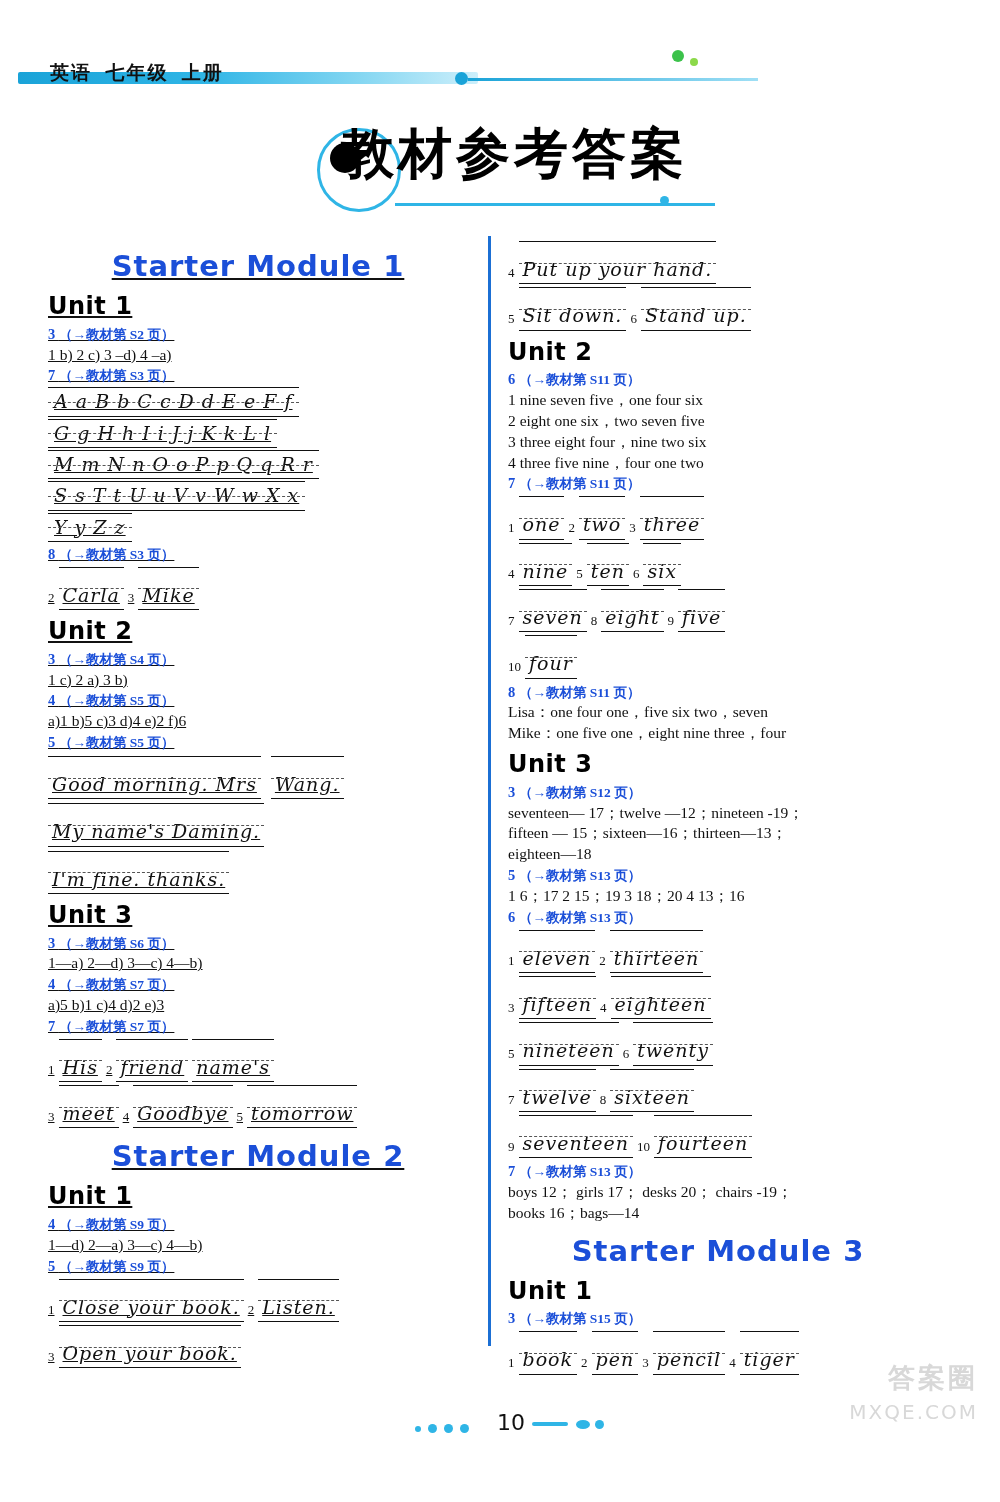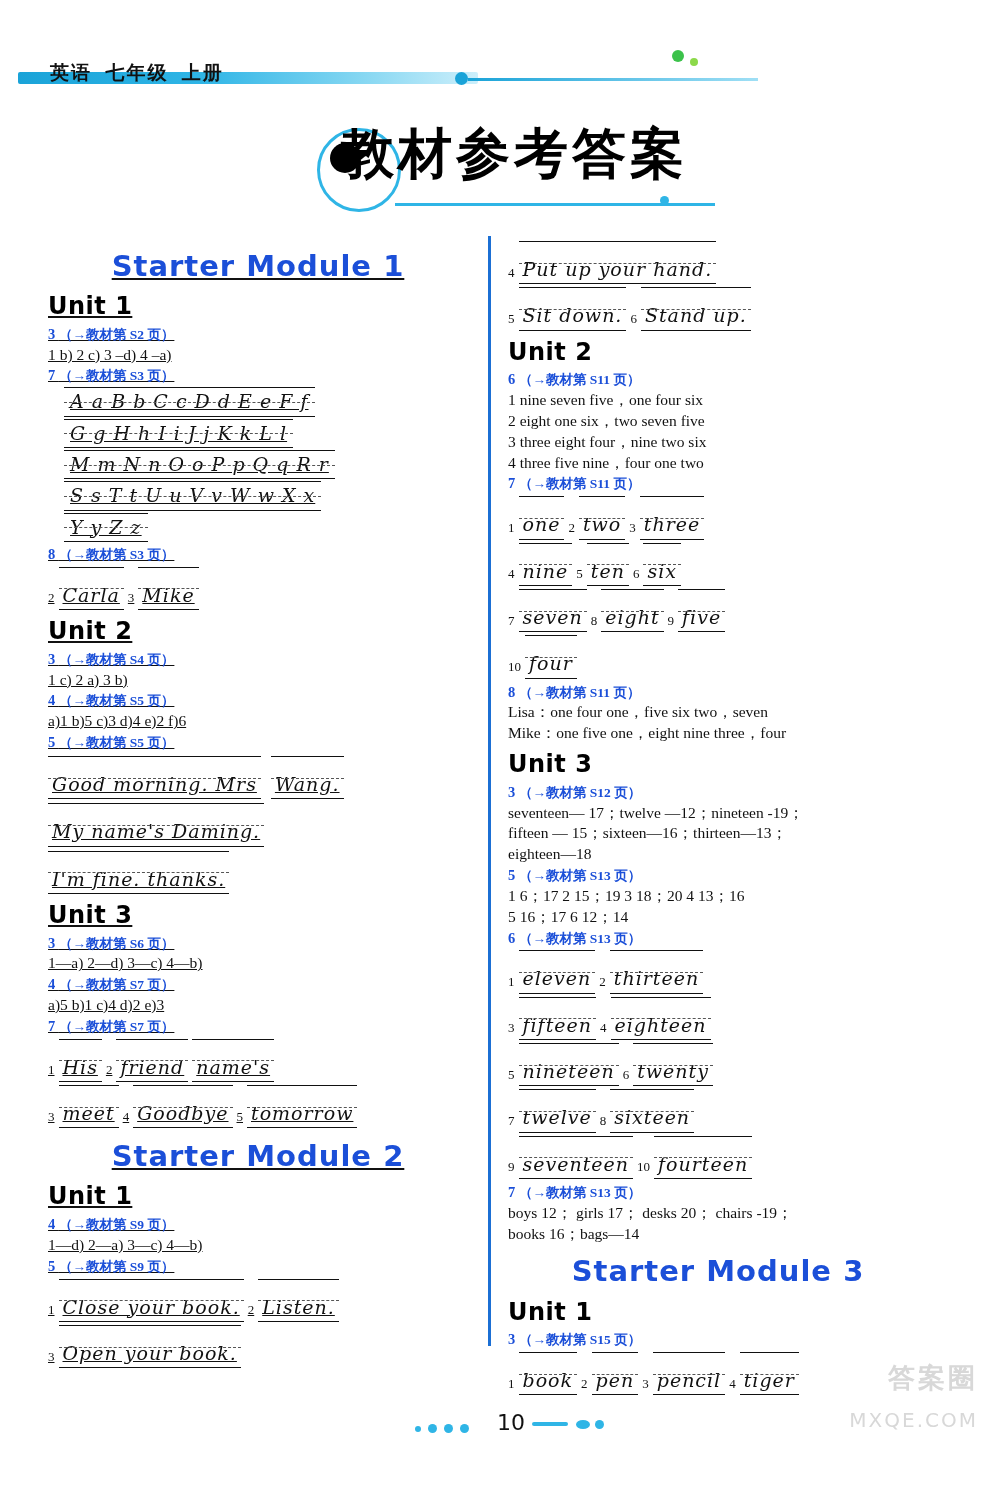--- a/index.html
+++ b/index.html
@@ -99,21 +99,21 @@
     position:relative;
     padding:15px 4px 2px 4px;
     min-height:22px;
     box-sizing:border-box;
   }
   .hwbox:before{
     content:"";position:absolute;left:0;right:0;top:50%;
     border-top:1px dashed #555;
   }
   .alpha-row{
-    display:flex;align-items:flex-start;margin:2px 16px;
+    display:flex;align-items:flex-start;margin:2px 0;
   }
   .alpha-box{
     border-top:1.2px solid #111;border-bottom:1.6px solid #111;
     position:relative;padding:1px 6px 2px 6px;min-height:24px;
     box-sizing:border-box;
   }
   .alpha-box:before{
     content:"";position:absolute;left:0;right:0;top:50%;
     border-top:1px dashed #555;
   }
@@ -139,21 +139,21 @@
   .fbar{position:absolute;top:4px;height:4px;background:#2fb5e6;border-radius:2px;}
   .footer-watermark{
     position:absolute;right:22px;top:1360px;text-align:right;
   }
   .wm-cn{
     font-family:"DejaVu Sans", sans-serif;
     font-size:27px;color:#d8d8d8;letter-spacing:3px;font-weight:bold;
   }
   .wm-en{
     font-family:"DejaVu Sans", sans-serif;
-    font-size:20px;color:#d8d8d8;letter-spacing:2px;margin-top:12px;
+    font-size:20px;color:#d8d8d8;letter-spacing:2px;margin-top:4px;
   }
 </style>
 </head>
 <body>
 
 <div class="header-bar"></div>
 <div class="header-title">英语 七年级 上册</div>
 <div class="header-dot"></div>
 <div class="header-line"></div>
 <div class="header-dot2"></div>
@@ -345,21 +345,20 @@
     <div class="qline"><span class="qnum">8 </span><span class="ref">（→教材第 S11 页）</span></div>
     <div class="plain">Lisa：one four one，five six two，seven</div>
     <div class="plain">Mike：one five one，eight nine three，four</div>
     <h3 class="unit">Unit 3</h3>
     <div class="qline"><span class="qnum">3 </span><span class="ref">（→教材第 S12 页）</span></div>
     <div class="plain">seventeen— 17；twelve —12；nineteen  -19；</div>
     <div class="plain">fifteen — 15；sixteen—16；thirteen—13；</div>
     <div class="plain">eighteen—18</div>
     <div class="qline"><span class="qnum">5 </span><span class="ref">（→教材第 S13 页）</span></div>
     <div class="plain">1 6；17   2 15；19   3 18；20   4 13；16</div>
-    <div class="plain">5 16；17   6 12；14</div>
     <div class="qline"><span class="qnum">6 </span><span class="ref">（→教材第 S13 页）</span></div>
     <div class="inline-items">
       <div class="item-unit">
         <span class="hwnum">1</span>
         <span class="hwbox hw">eleven</span>
       </div>
       <div class="item-unit">
         <span class="hwnum">2</span>
         <span class="hwbox hw">thirteen</span>
       </div>

